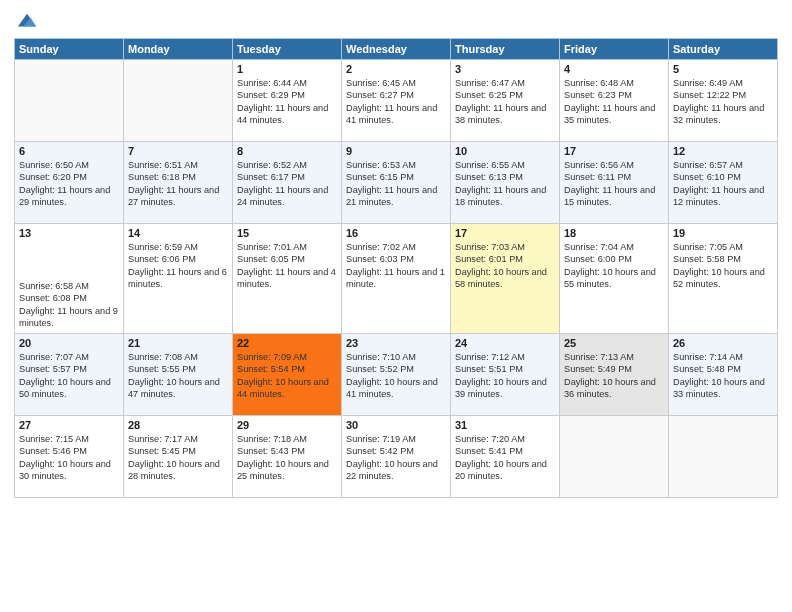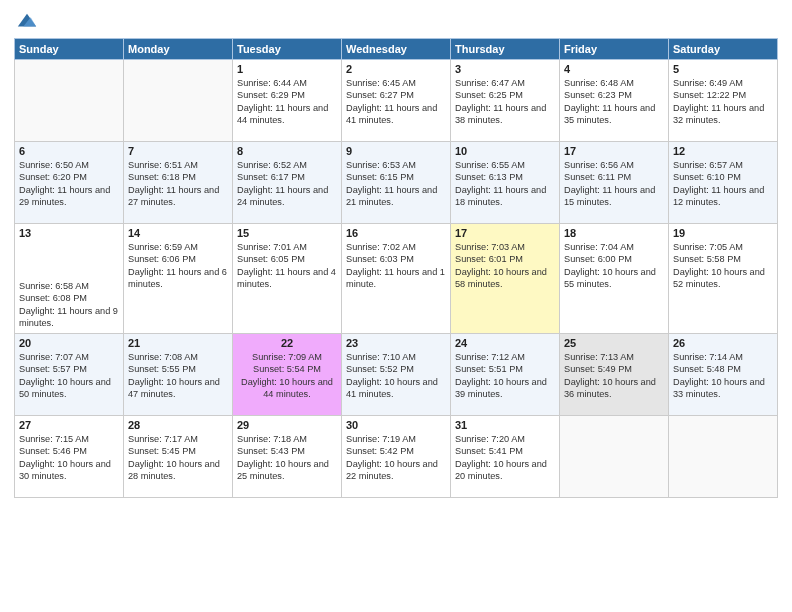--- a/index.html
+++ b/index.html
@@ -259,21 +259,21 @@
             <div class="day-detail" style="white-space: pre-line;">Sunrise: 7:07 AM
 Sunset: 5:57 PM
 Daylight: 10 hours and 50 minutes.</div>
           </td>
           <td style="background: rgb(240, 245, 251);">
             <span class="day-number">21</span>
             <div class="day-detail" style="white-space: pre-line;">Sunrise: 7:08 AM
 Sunset: 5:55 PM
 Daylight: 10 hours and 47 minutes.</div>
           </td>
-          <td style="background: #f0abfc; text-align: center;">
+          <td style="background: #f97316;">
             <span class="day-number">22</span>
             <div class="day-detail" style="white-space: pre-line;">Sunrise: 7:09 AM
 Sunset: 5:54 PM
 Daylight: 10 hours and 44 minutes.</div>
           </td>
           <td style="background: rgb(240, 245, 251);">
             <span class="day-number">23</span>
             <div class="day-detail" style="white-space: pre-line;">Sunrise: 7:10 AM
 Sunset: 5:52 PM
 Daylight: 10 hours and 41 minutes.</div>

